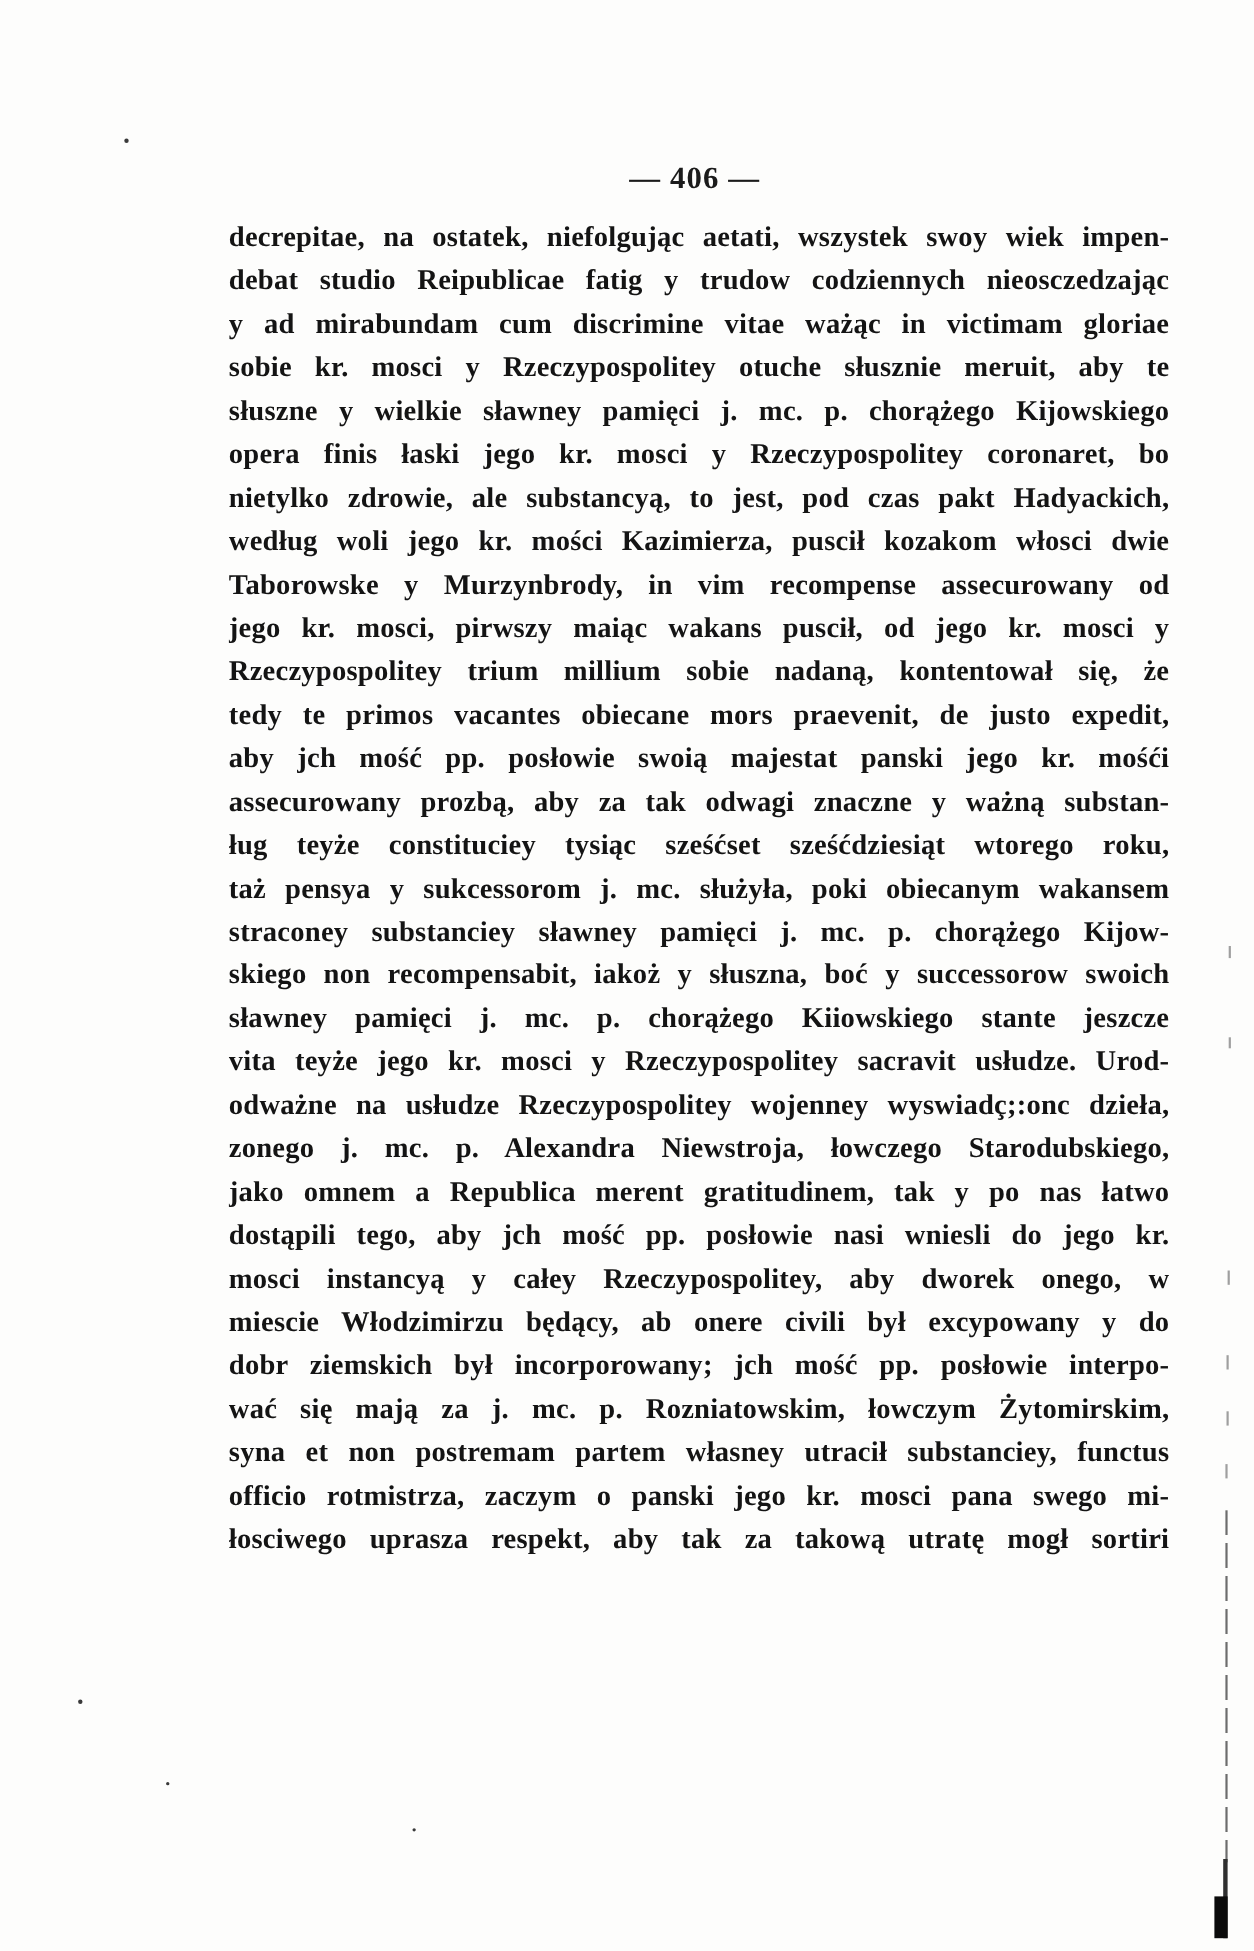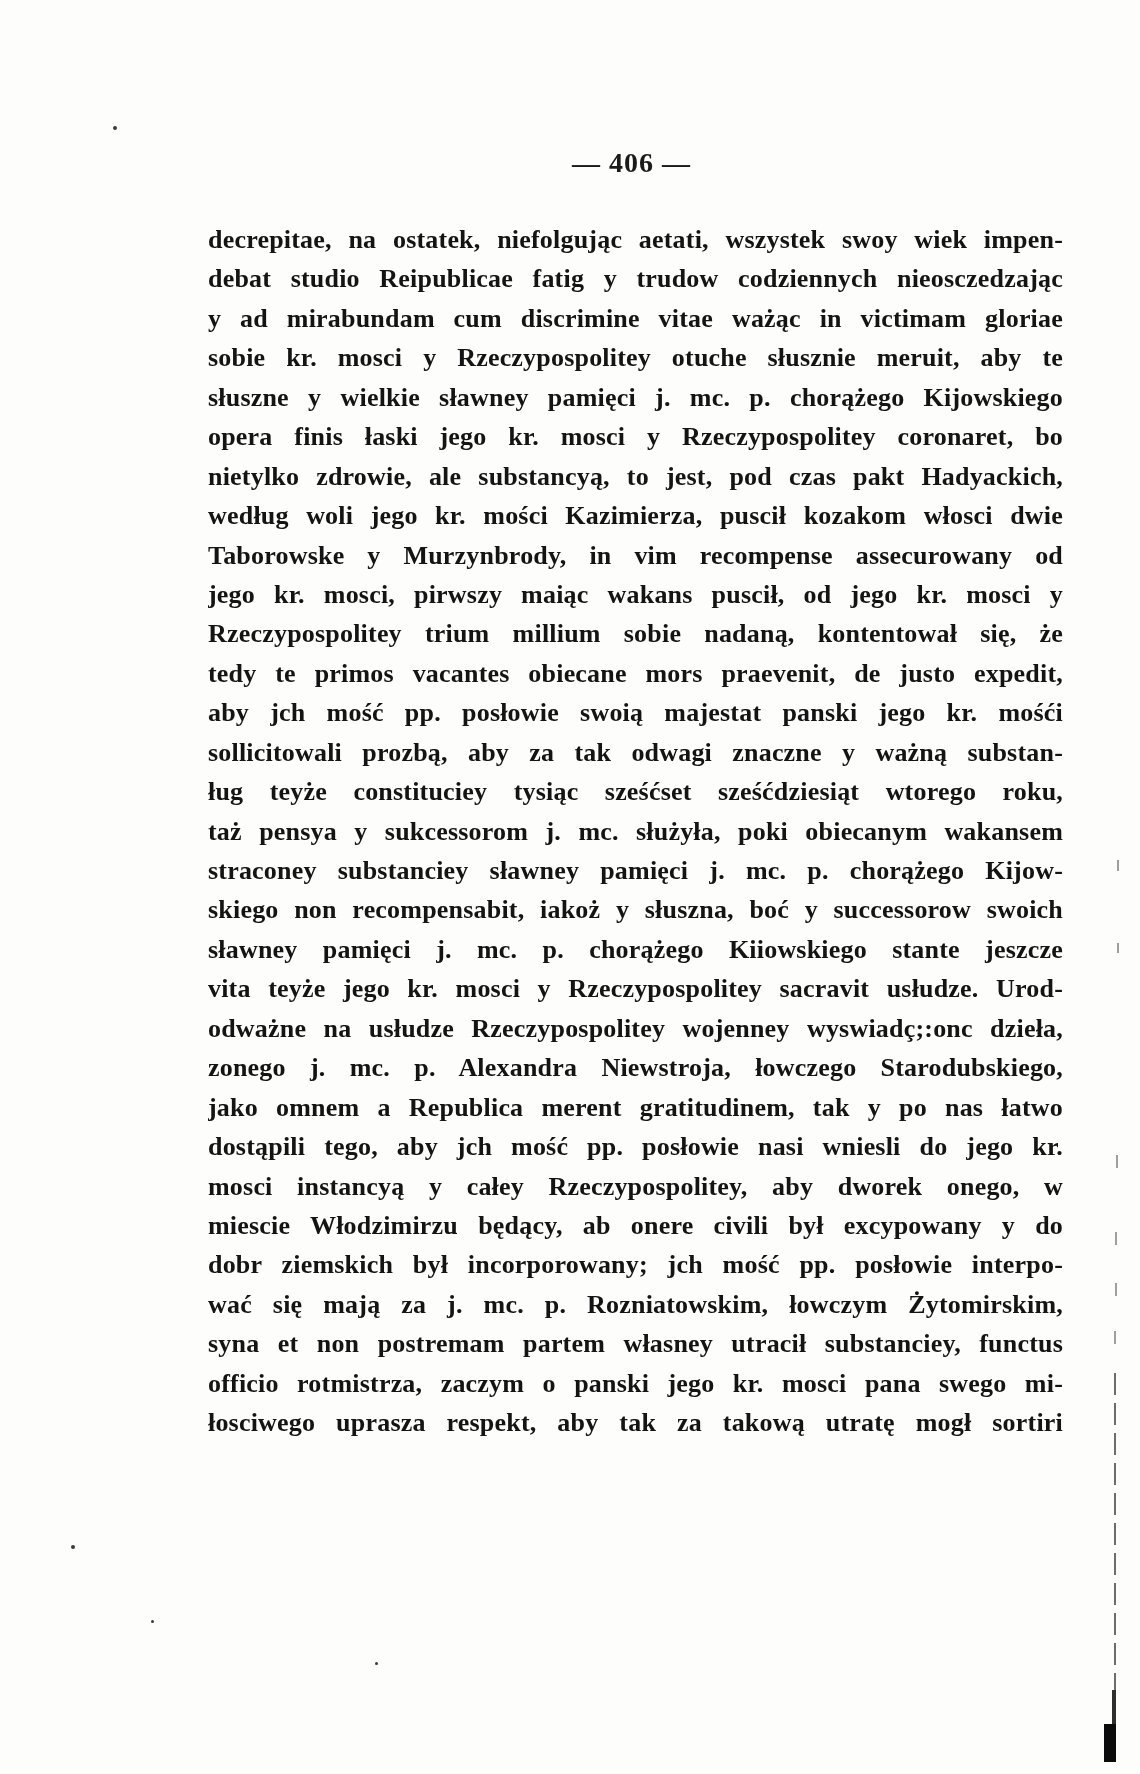--- a/index.html
+++ b/index.html
@@ -29,21 +29,20 @@
     margin-top: 19px;
   }
   .textblock {
     position: absolute;
     left: 208px;
     top: 196px;
     width: 855px;
     font-size: 26px;
     font-weight: bold;
     letter-spacing: 0.2px;
-    margin-top: 24px;
   }
   .line {
     height: 39.45px;
     line-height: 39.45px;
     text-align: justify;
     text-align-last: justify;
     overflow: hidden;
     white-space: nowrap;
   }
   
@@ -97,21 +96,21 @@
     <div class="line">sobie kr. mosci y Rzeczypospolitey otuche słusznie meruit, aby te</div>
     <div class="line">słuszne y wielkie sławney pamięci j. mc. p. chorążego Kijowskiego</div>
     <div class="line">opera finis łaski jego kr. mosci y Rzeczypospolitey coronaret, bo</div>
     <div class="line">nietylko zdrowie, ale substancyą, to jest, pod czas pakt Hadyackich,</div>
     <div class="line">według woli jego kr. mości Kazimierza, puscił kozakom włosci dwie</div>
     <div class="line">Taborowske y Murzynbrody, in vim recompense assecurowany od</div>
     <div class="line">jego kr. mosci, pirwszy maiąc wakans puscił, od jego kr. mosci y</div>
     <div class="line">Rzeczypospolitey trium millium sobie nadaną, kontentował się, że</div>
     <div class="line">tedy te primos vacantes obiecane mors praevenit, de justo expedit,</div>
     <div class="line">aby jch mość pp. posłowie swoią majestat panski jego kr. mośći</div>
-    <div class="line">sollicitowali prozbą, aby za tak odwagi znaczne y ważną substan-</div>
+    <div class="line">assecurowany prozbą, aby za tak odwagi znaczne y ważną substan-</div>
     <div class="line">ług teyże constituciey tysiąc sześćset sześćdziesiąt wtorego roku,</div>
     <div class="line">taż pensya y sukcessorom j. mc. służyła, poki obiecanym wakansem</div>
     <div class="line">straconey substanciey sławney pamięci j. mc. p. chorążego Kijow-</div>
     <div class="line">skiego non recompensabit, iakoż y słuszna, boć y successorow swoich</div>
     <div class="line">sławney pamięci j. mc. p. chorążego Kiiowskiego stante jeszcze</div>
     <div class="line">vita teyże jego kr. mosci y Rzeczypospolitey sacravit usłudze. Urod-</div>
     <div class="line">odważne na usłudze Rzeczypospolitey wojenney wyswiadç;:onc dzieła,</div>
     <div class="line">zonego j. mc. p. Alexandra Niewstroja, łowczego Starodubskiego,</div>
     <div class="line">jako omnem a Republica merent gratitudinem, tak y po nas łatwo</div>
     <div class="line">dostąpili tego, aby jch mość pp. posłowie nasi wniesli do jego kr.</div>

